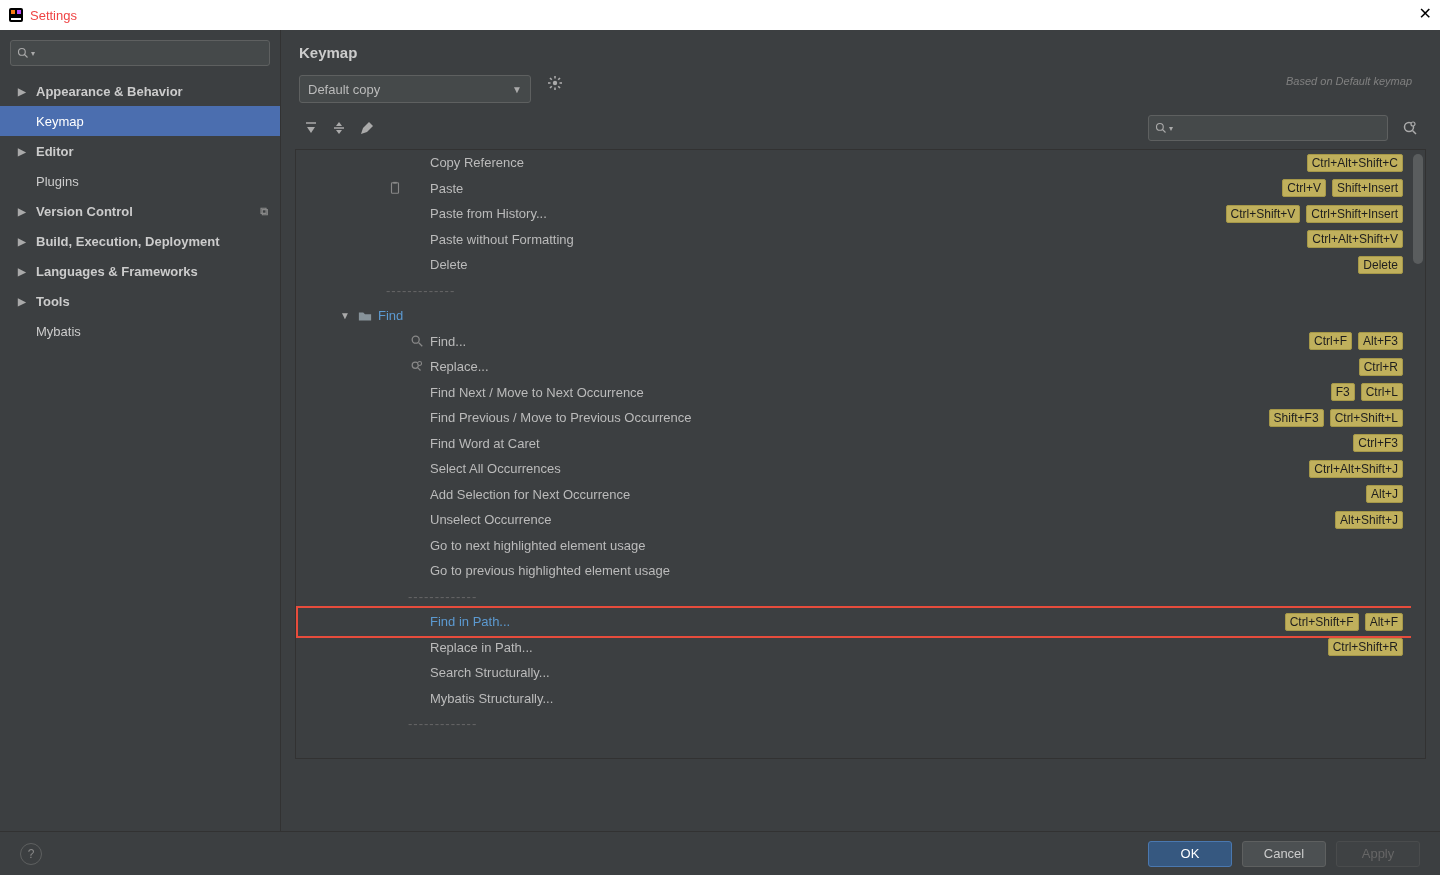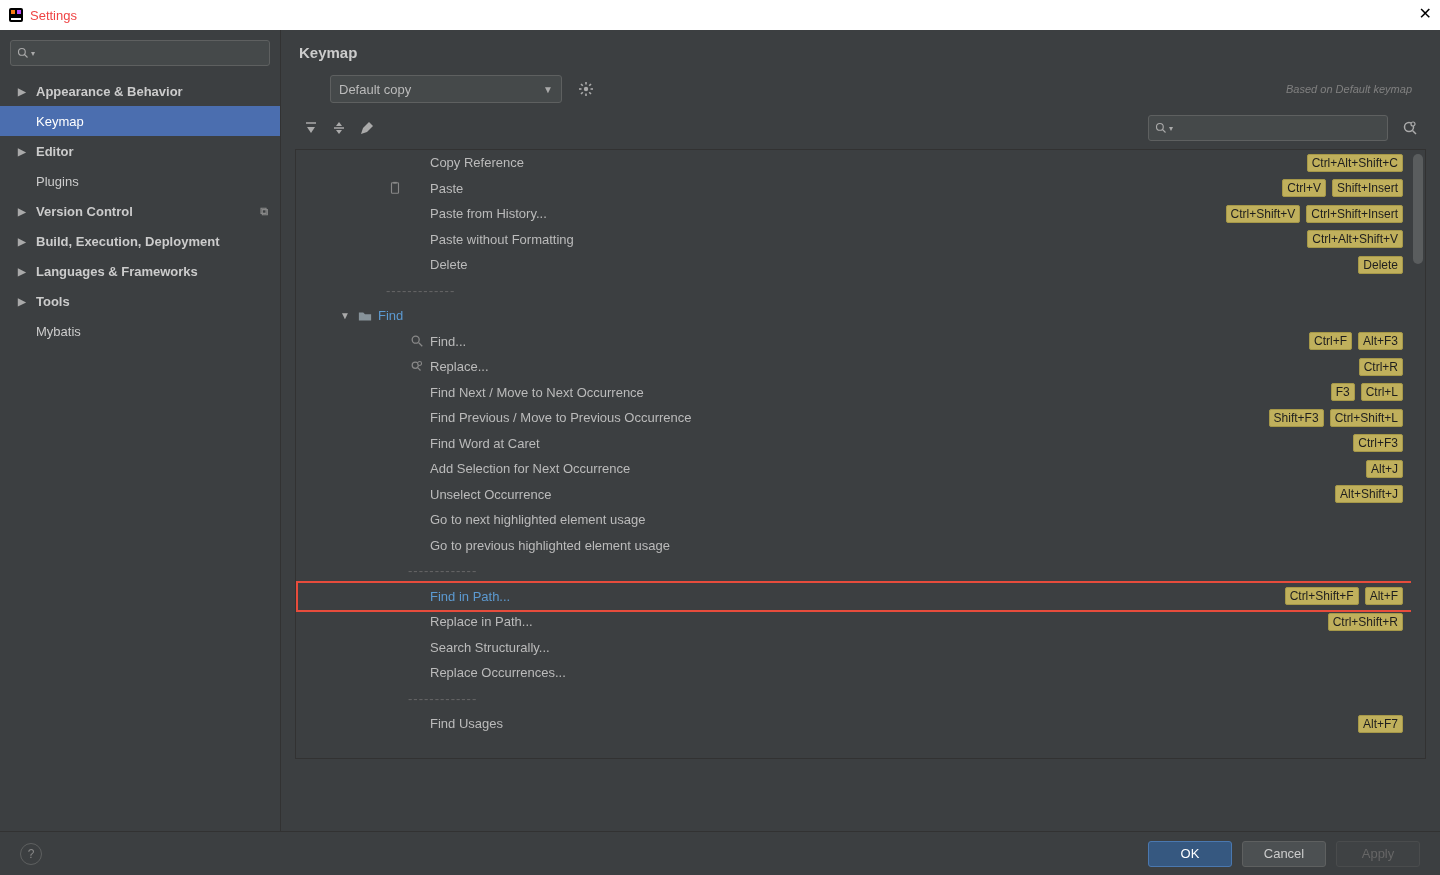--- a/index.html
+++ b/index.html
@@ -20,21 +20,21 @@
 .sb-item { height: 30px; display: flex; align-items: center; padding-left: 18px; color: #cccccc; cursor: pointer; position: relative; }
 .sb-item.bold { font-weight: 600; }
 .sb-item .arrow { width: 12px; display:inline-block; color:#aaa; font-size:10px; margin-right:6px;}
 .sb-item.indent { padding-left: 36px; }
 .sb-item.selected { background: #4b6eaf; color: #ffffff; }
 .sb-item .badge { position:absolute; right:12px; color:#888; font-size:11px;}
 
 .main { flex: 1; display: flex; flex-direction: column; }
 .header { padding: 14px 18px 0 18px; }
 .header h2 { font-size: 15px; font-weight: 700; color: #cccccc; }
-.header-row { display: flex; align-items: center; margin-top: 14px; margin-left: 31px; }
+.header-row { display: flex; align-items: flex-start; margin-top: 14px; }
 .combo { width: 232px; height: 28px; background: #45494a; border: 1px solid #5e6060; border-radius: 3px; display:flex; align-items:center; padding: 0 8px; justify-content:space-between; cursor:pointer;}
 .combo .dd-arrow { font-size:10px; color:#aaa;}
 .gear { margin-left: 16px; color:#aaa; cursor:pointer; }
 .based { margin-left:auto; color:#808080; font-style: italic; font-size:11px; padding-right: 10px;}
 
 .toolbar { display:flex; align-items:center; padding: 12px 18px 8px 18px; }
 .tb-btn { width:24px; height:24px; display:flex; align-items:center; justify-content:center; margin-right:4px; color:#aaa; cursor:pointer;}
 .tb-spacer { flex:1; }
 .tb-search { width:240px; height:26px; background:#45494a; border:1px solid #5e6060; border-radius:3px; display:flex; align-items:center; padding:0 6px; }
 .tb-sched { margin-left:10px; color:#aaa; cursor:pointer; width:24px; display:flex; justify-content:center;}
@@ -301,20 +301,27 @@
           </div>
           <div class="row indent-1">
             <span class="icon"></span>
             <span class="label">Find Word at Caret</span>
             <span class="shortcuts">
               <span class="sc">Ctrl+F3</span>
             </span>
           </div>
           <div class="row indent-1">
             <span class="icon"></span>
+            <span class="label">Select All Occurrences</span>
+            <span class="shortcuts">
+              <span class="sc">Ctrl+Alt+Shift+J</span>
+            </span>
+          </div>
+          <div class="row indent-1">
+            <span class="icon"></span>
             <span class="label">Add Selection for Next Occurrence</span>
             <span class="shortcuts">
               <span class="sc">Alt+J</span>
             </span>
           </div>
           <div class="row indent-1">
             <span class="icon"></span>
             <span class="label">Unselect Occurrence</span>
             <span class="shortcuts">
               <span class="sc">Alt+Shift+J</span>
@@ -349,32 +356,25 @@
               <span class="sc">Ctrl+Shift+R</span>
             </span>
           </div>
           <div class="row indent-1">
             <span class="icon"></span>
             <span class="label">Search Structurally...</span>
             <span class="shortcuts"></span>
           </div>
           <div class="row indent-1">
             <span class="icon"></span>
-            <span class="label">Replace Occurrences...</span>
+            <span class="label">Mybatis Structurally...</span>
             <span class="shortcuts"></span>
           </div>
           <div class="row indent-1">
             <span class="sep">-------------</span>
-          </div>
-          <div class="row indent-1">
-            <span class="icon"></span>
-            <span class="label">Find Usages</span>
-            <span class="shortcuts">
-              <span class="sc">Alt+F7</span>
-            </span>
           </div>
         </div>
       <div class="tree-scroll">
           <div class="thumb"></div>
         </div>
     </div>
   </div>
 </div>
 
 <div class="footer">

